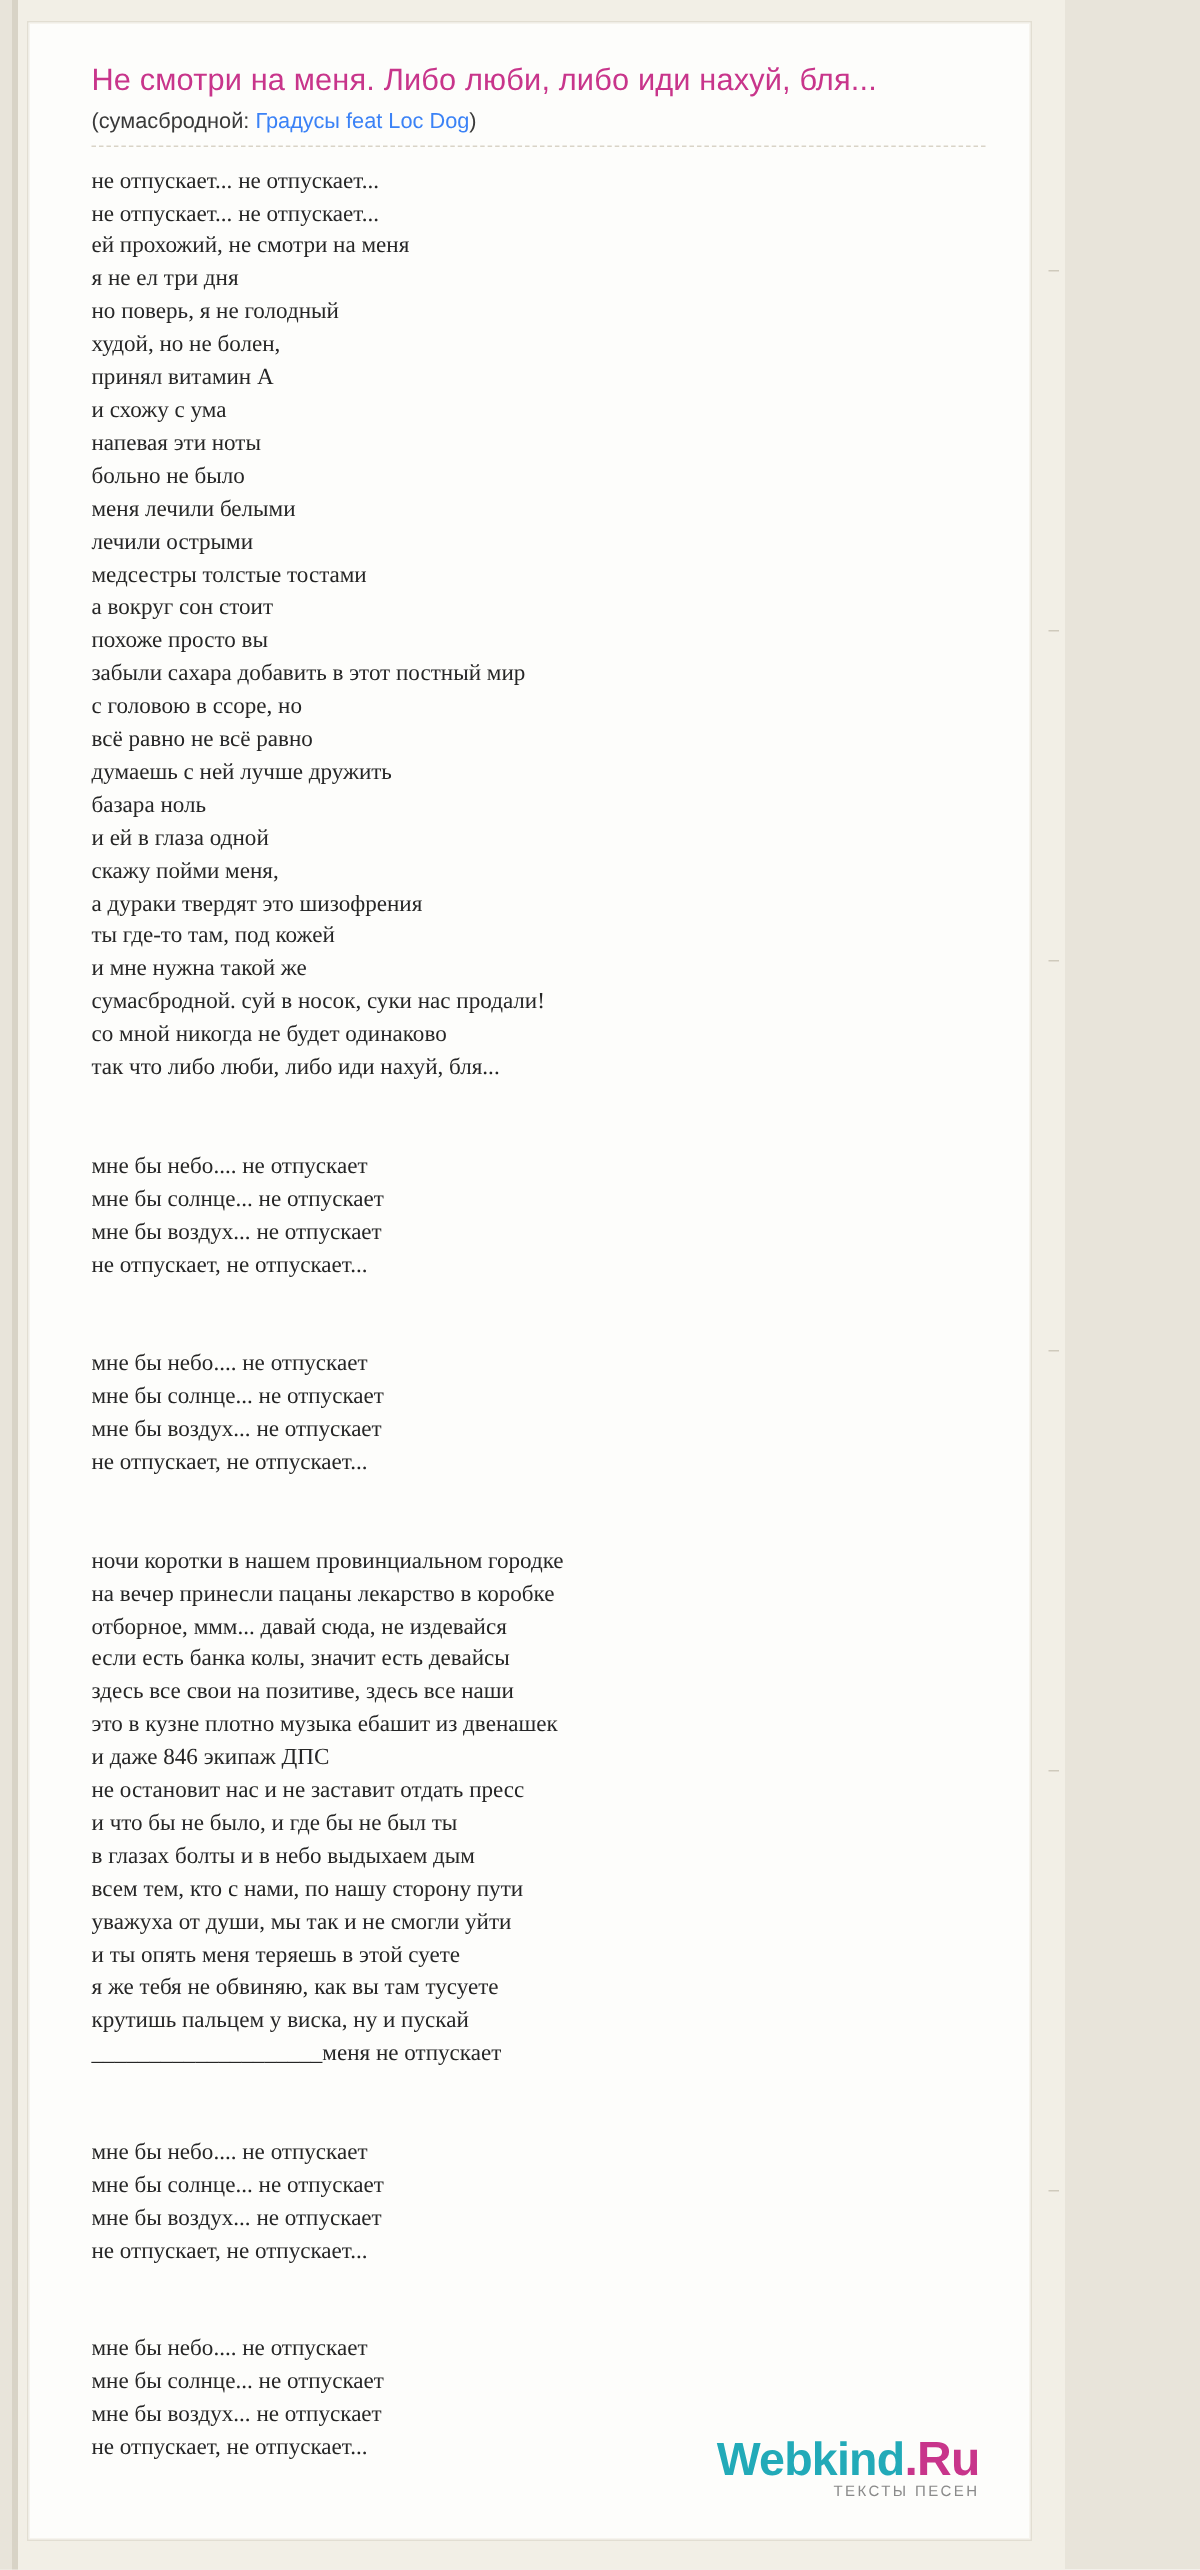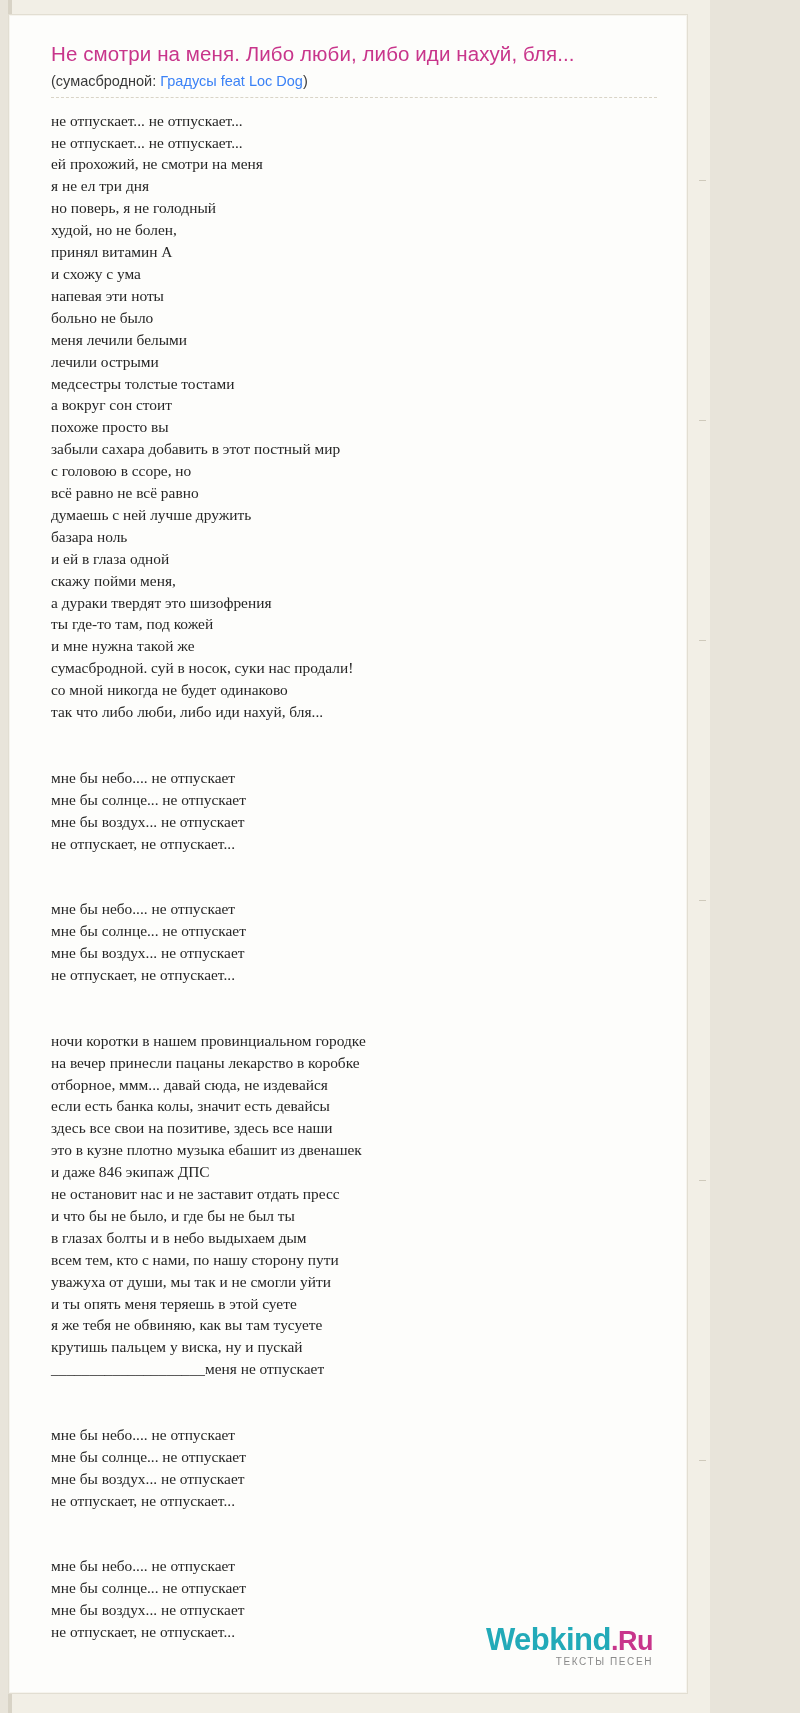--- a/index.html
+++ b/index.html
@@ -11,21 +11,21 @@
     min-height: 1713px;
     background: #e8e4da;
     font-family: "Liberation Sans", sans-serif;
     -webkit-font-smoothing: antialiased;
   }
   .page {
     position: relative;
     width: 710px;
     min-height: 1713px;
     box-sizing: border-box;
-    padding: 14px 22px 14px 8px;
+    padding: 14px 22px 14px 18px;
     background:
       linear-gradient(to right, #e8e4da 0px, #e8e4da 8px, #d8d3c6 8px, #d8d3c6 12px, #f2efe6 12px, #f2efe6 100%);
   }
   .paper {
     position: relative;
     background: #fdfdfb;
     border: 1px solid #e2ded2;
     box-shadow: 0 0 0 1px #f6f4ee inset;
     min-height: 1680px;
     box-sizing: border-box;
@@ -67,21 +67,21 @@
     line-height: 1;
   }
   .brand {
     font-size: 31px;
     font-weight: bold;
     color: #22aab8;
     letter-spacing: -0.5px;
   }
   .brand .ru {
     color: #c8358b;
-    font-size: 27px;
+    font-size: 32px;
   }
   .brand-sub {
     font-size: 10px;
     color: #8a8a8a;
     letter-spacing: 1.6px;
     margin-top: 2px;
   }
   .edge-ticks {
     position: absolute;
     top: 0;

